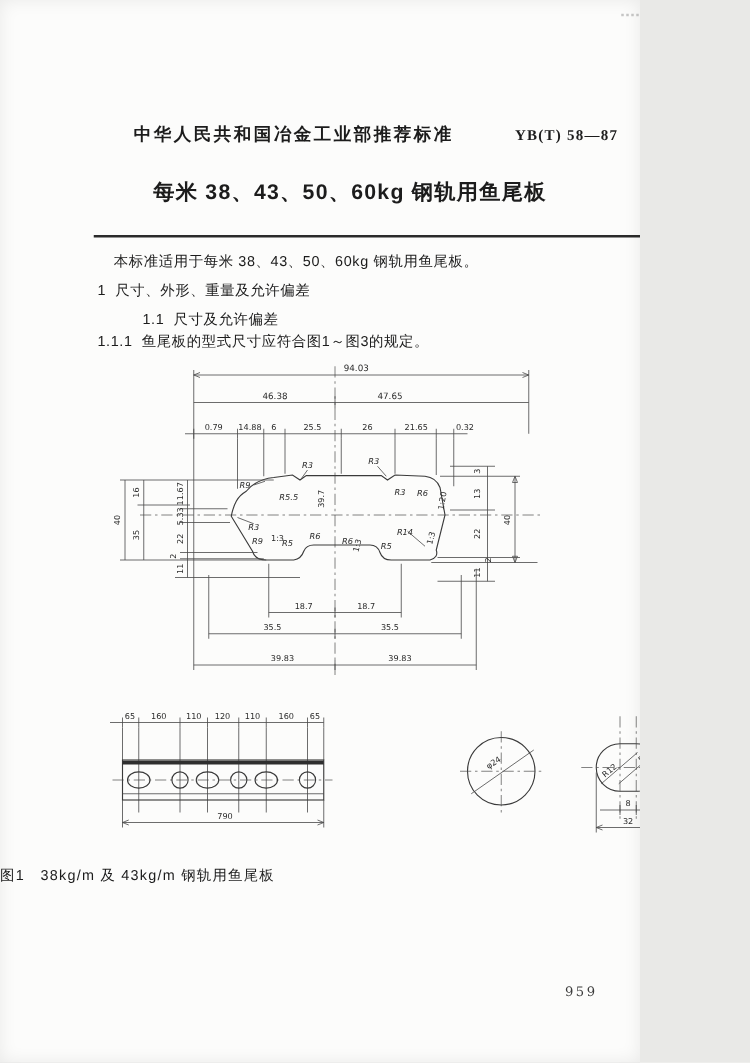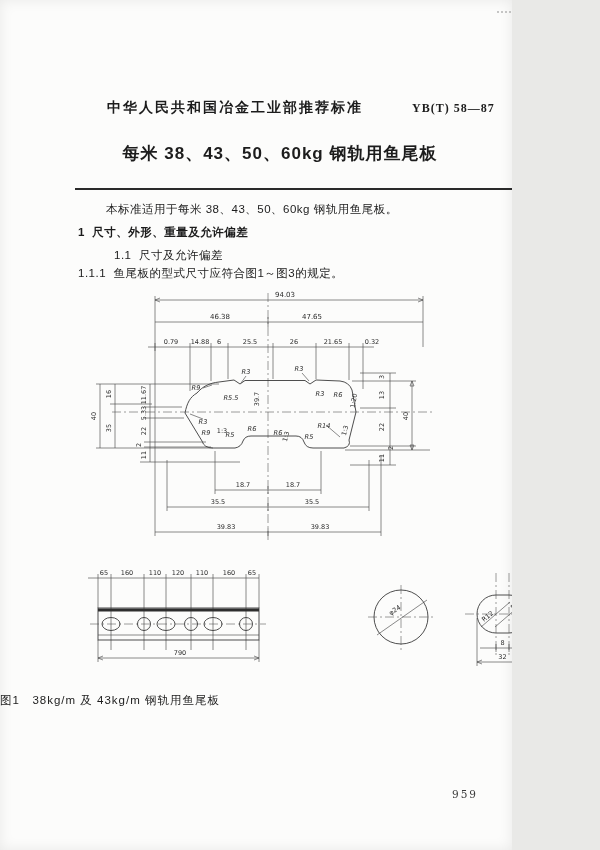--- a/index.html
+++ b/index.html
@@ -5,22 +5,22 @@
   html,body{margin:0;padding:0;background:#e9e9e7;}
   #page{position:relative;width:512px;height:850px;background:#fcfcfb;overflow:hidden;
         font-family:"Liberation Sans",sans-serif;color:#1c1c1c;
         box-shadow:inset 0 0 14px rgba(0,0,0,.08);}
   .abs{position:absolute;}
   .hdr-left{left:0;top:99px;width:470px;text-align:center;font-size:14px;font-weight:bold;letter-spacing:2px;}
   .hdr-right{left:412px;top:101px;font-size:12px;font-weight:bold;letter-spacing:1px;font-family:Liberation Serif, serif;}
   .title{left:0;top:142px;width:560px;text-align:center;font-size:17px;font-weight:bold;letter-spacing:1px;}
   .rule{left:75px;top:188px;width:450px;height:2px;background:#2a2a2a;}
   .body-text{font-size:11.5px;letter-spacing:.5px;}
-  .intro{left:106px;top:202px;width:420px;}
-  .sec{left:78px;font-weight:bold;}
+  .intro{left:91px;top:202px;width:420px;}
+  .sec{left:78px;font-weight:normal;}
   .secplain{left:78px;}
   .caption{left:0;top:693px;width:580px;text-align:left;font-size:11.5px;letter-spacing:1px;}
   .pageno{left:452px;top:788px;font-size:10.5px;letter-spacing:2px;color:#3a3a3a;font-family:"DejaVu Serif",serif;}
   .artifact{left:497px;top:11px;width:62px;height:0;border-top:2px dotted #9a9a9a;opacity:.55;}
   svg text{font-family:"DejaVu Sans",sans-serif;fill:#2b2b2b;}
   .ln{stroke:#3a3a3a;stroke-width:.9;fill:none;}
   .dl{stroke:#4a4a4a;stroke-width:.65;fill:none;}
   .cl{stroke:#4a4a4a;stroke-width:.55;fill:none;stroke-dasharray:9 3 2 3;}
   .d7{font-size:7px;}
   .d65{font-size:6.5px;}

